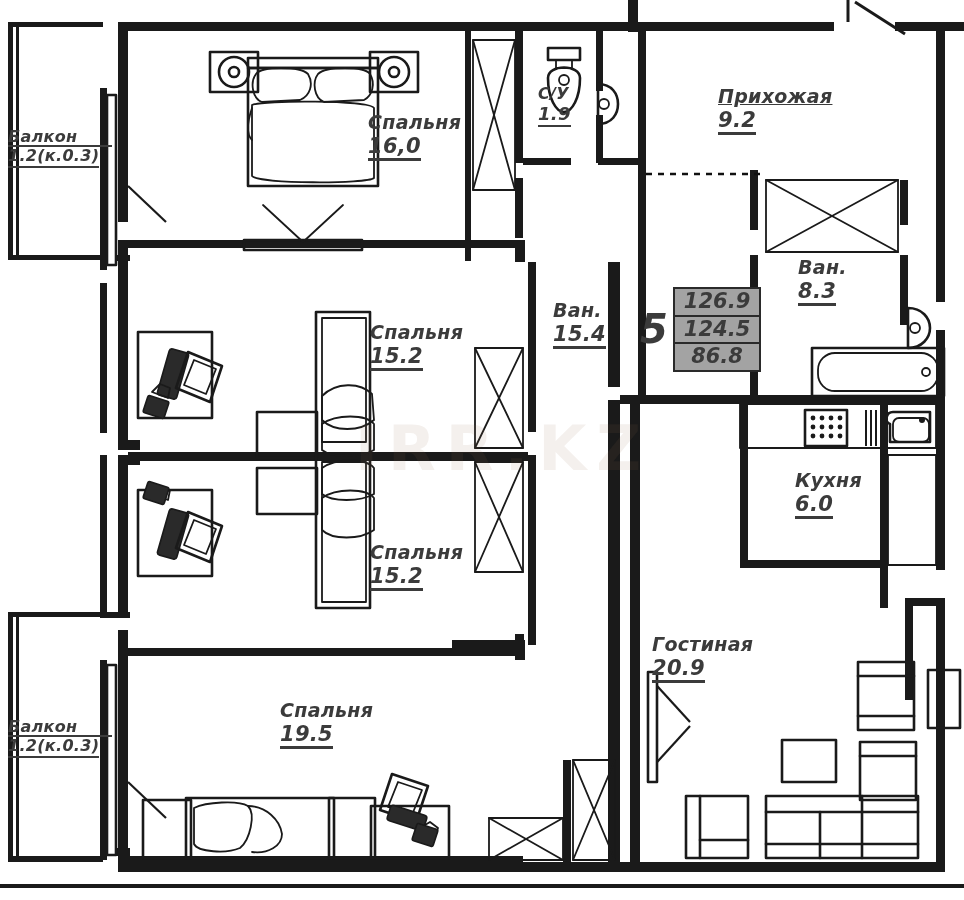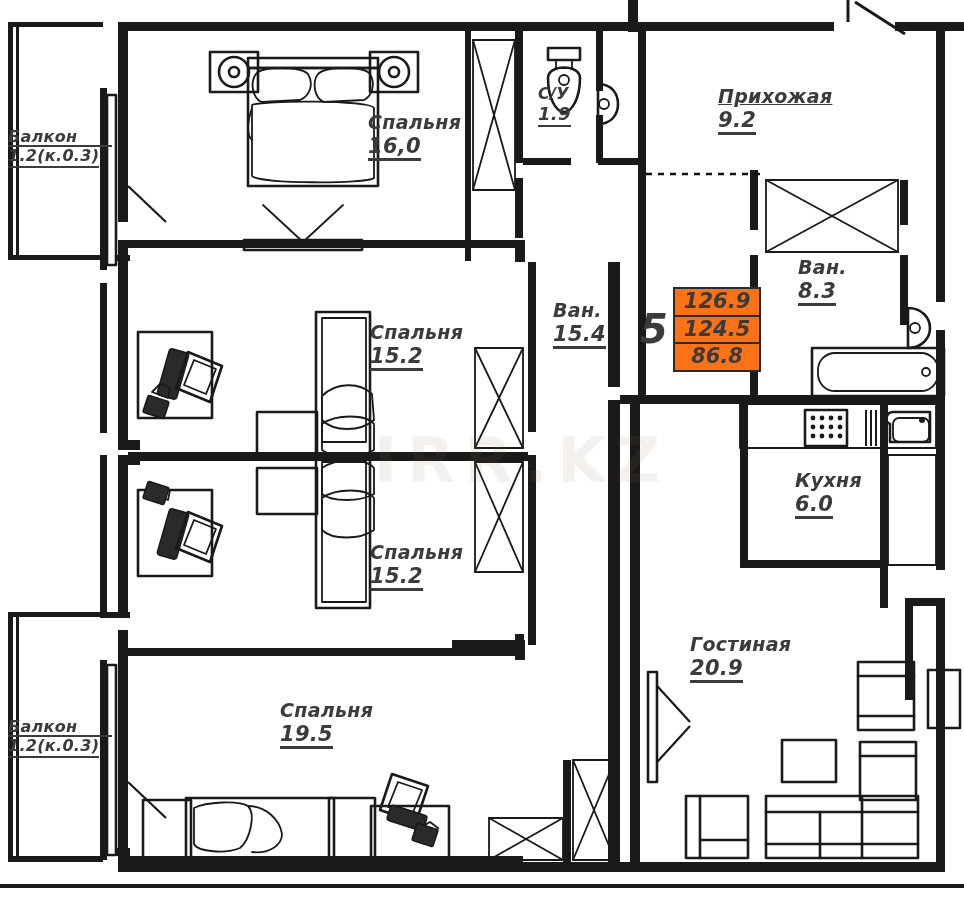--- a/index.html
+++ b/index.html
@@ -90,21 +90,21 @@
   .summary .rooms-count {
     font-size: 40px;
     font-style: italic;
     font-weight: bold;
     color: #3b3b3b;
     margin-right: 5px;
     line-height: 1;
   }
   .summary .areas {
     border: 2.5px solid #2a2a2a;
-    background: #f97316;
+    background: #a3a3a3;
   }
   .summary .areas div {
     font-size: 21px;
     font-style: italic;
     font-weight: bold;
     color: #3b3b3b;
     text-align: center;
     padding: 1px 9px;
     border-bottom: 2.5px solid #2a2a2a;
     line-height: 1.12;
@@ -496,34 +496,34 @@
   <div class="room-label" style="left:795px; top:470px; width:80px;">
     <span class="rl-name">Кухня</span>
     <span class="rl-area">6.0</span>
   </div>
 
   <div class="room-label" style="left:370px; top:542px; width:96px;">
     <span class="rl-name">Спальня</span>
     <span class="rl-area">15.2</span>
   </div>
 
-  <div class="room-label" style="left:690px; top:634px; width:118px;">
+  <div class="room-label" style="left:652px; top:634px; width:118px;">
     <span class="rl-name">Гостиная</span>
     <span class="rl-area">20.9</span>
   </div>
 
   <div class="room-label" style="left:280px; top:700px; width:96px;">
     <span class="rl-name">Спальня</span>
     <span class="rl-area">19.5</span>
   </div>
 
   <div class="summary" style="left:640px; top:287px;">
     <div class="rooms-count">5</div>
     <div class="areas">
       <div>126.9</div>
       <div>124.5</div>
       <div>86.8</div>
     </div>
   </div>
 
-  <div class="watermark" style="left:374px; top:412px;margin-top:12px;">IRR.KZ</div>
+  <div class="watermark" style="left:355px; top:412px;">IRR.KZ</div>
 
 </div>
 
 </body></html>

